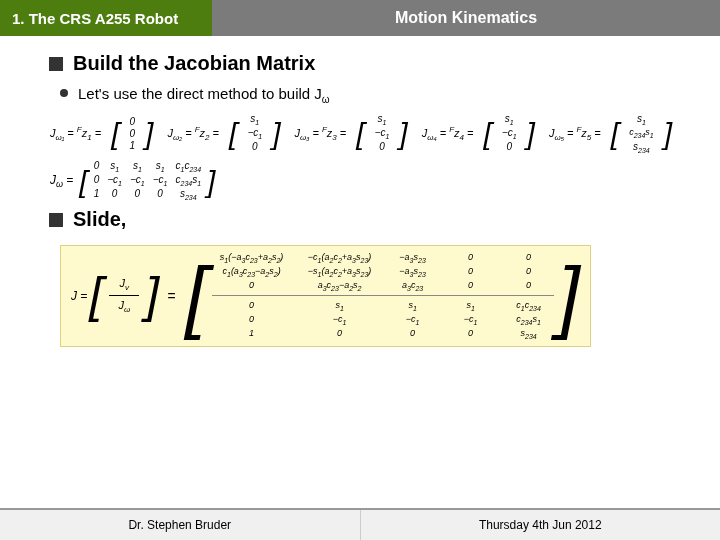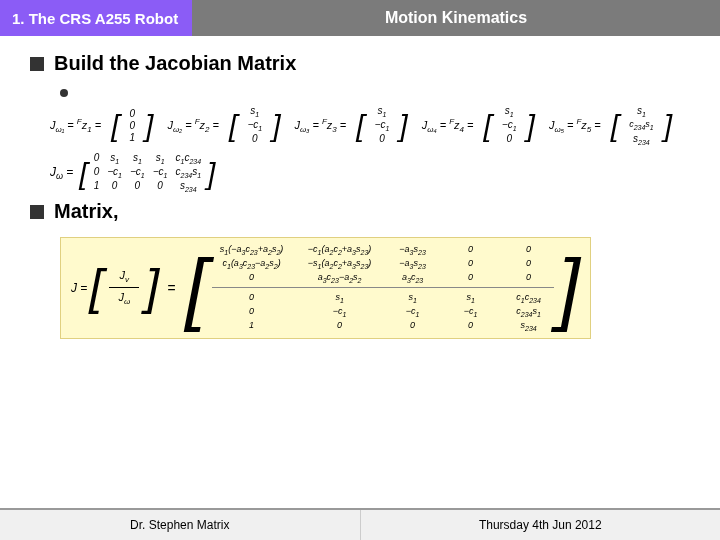--- a/index.html
+++ b/index.html
@@ -13,23 +13,23 @@
       position: relative;
     }
 
     
     .header {
       display: flex;
       width: 100%;
       height: 36px;
     }
     .header-left {
-      background: #8b5cf6;
+      background: #4d7c0f;
       color: #fff;
-      width: 192px;
+      width: 212px;
       display: flex;
       align-items: center;
       padding: 0 12px;
       font-size: 15px;
       font-weight: bold;
     }
     .header-right {
       background: #7b7b7b;
       color: #fff;
       flex: 1;
@@ -43,20 +43,21 @@
     
     .content {
       padding: 16px 30px 10px 30px;
     }
 
     
     .section-heading {
       display: flex;
       align-items: center;
       margin-bottom: 10px;
+      margin-left: 19px;
     }
     .bullet-square {
       width: 14px;
       height: 14px;
       background: #333;
       margin-right: 10px;
       flex-shrink: 0;
     }
     .section-title {
       font-size: 20px;
@@ -215,20 +216,23 @@
 
 <div class="content">
 
   <div class="section-heading">
     <div class="bullet-square"></div>
     <span class="section-title">Build the Jacobian Matrix</span>
   </div>
 
   <div class="sub-item">
     <div class="sub-bullet"></div>
+    <span class="sub-text">
+      Let's use the direct method to build J<sub style="font-size:10px;">ω</sub>
+    </span>
   </div>
 
   <div class="top-formulas">
 
     <span style="font-size:11px; font-style:italic;">J<sub style="font-size:8px;">ω₁</sub> = <sup style="font-size:8px;">F</sup>z<sub style="font-size:8px;">1</sub> =</span>
     <span class="lb">[</span>
     <div class="grid-3x1" style="font-style:italic;">
       <span>0</span>
         <span>0</span>
         <span>1</span>
@@ -291,21 +295,21 @@
         <span>0</span>
         <span>0</span>
         <span>s<sub style="font-size:7px;">234</sub></span>
     </div>
     <span class="rb">]</span>
   </div>
 
   <div class="hence-area">
     <div class="section-heading">
       <div class="bullet-square"></div>
-      <span class="section-title">Matrix,</span>
+      <span class="section-title">Slide,</span>
     </div>
 
     
     <div class="hence-matrix-block">
       <div class="j-big-matrix">
 
         <div style="display:flex; align-items:center; gap:2px; font-size:12px; font-style:italic;">
           <span>J =</span>
           <span class="small-lb">[</span>
           <div class="jv-jw-block">
@@ -369,18 +373,18 @@
           </div>
         </div>
         <span class="big-rb">]</span>
       </div>
     </div>
   </div>
 </div>
 
 <div class="footer">
   <div class="footer-cell">
-    <span>Dr. Stephen Matrix</span>
+    <span>Dr. Stephen Bruder</span>
   </div>
   <div class="footer-cell">
     <span>Thursday 4th Jun 2012</span>
   </div>
 </div>
 
 </body></html>

